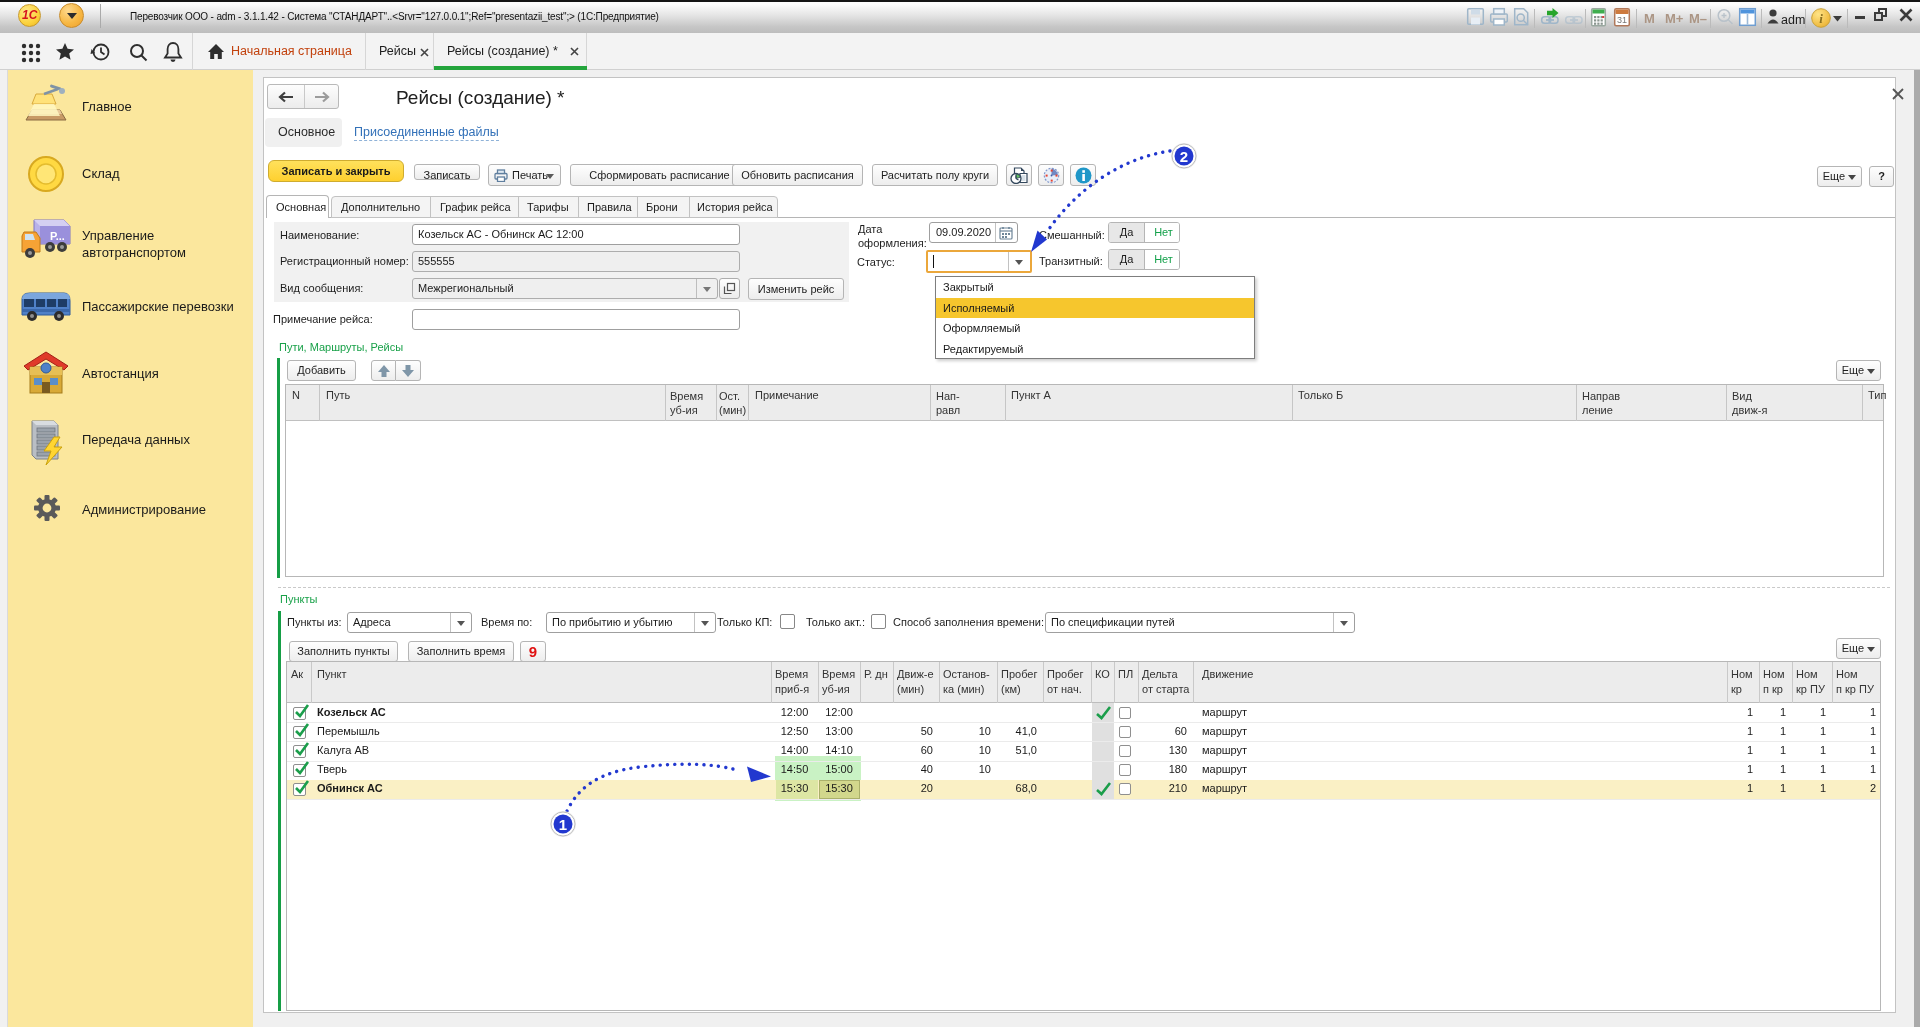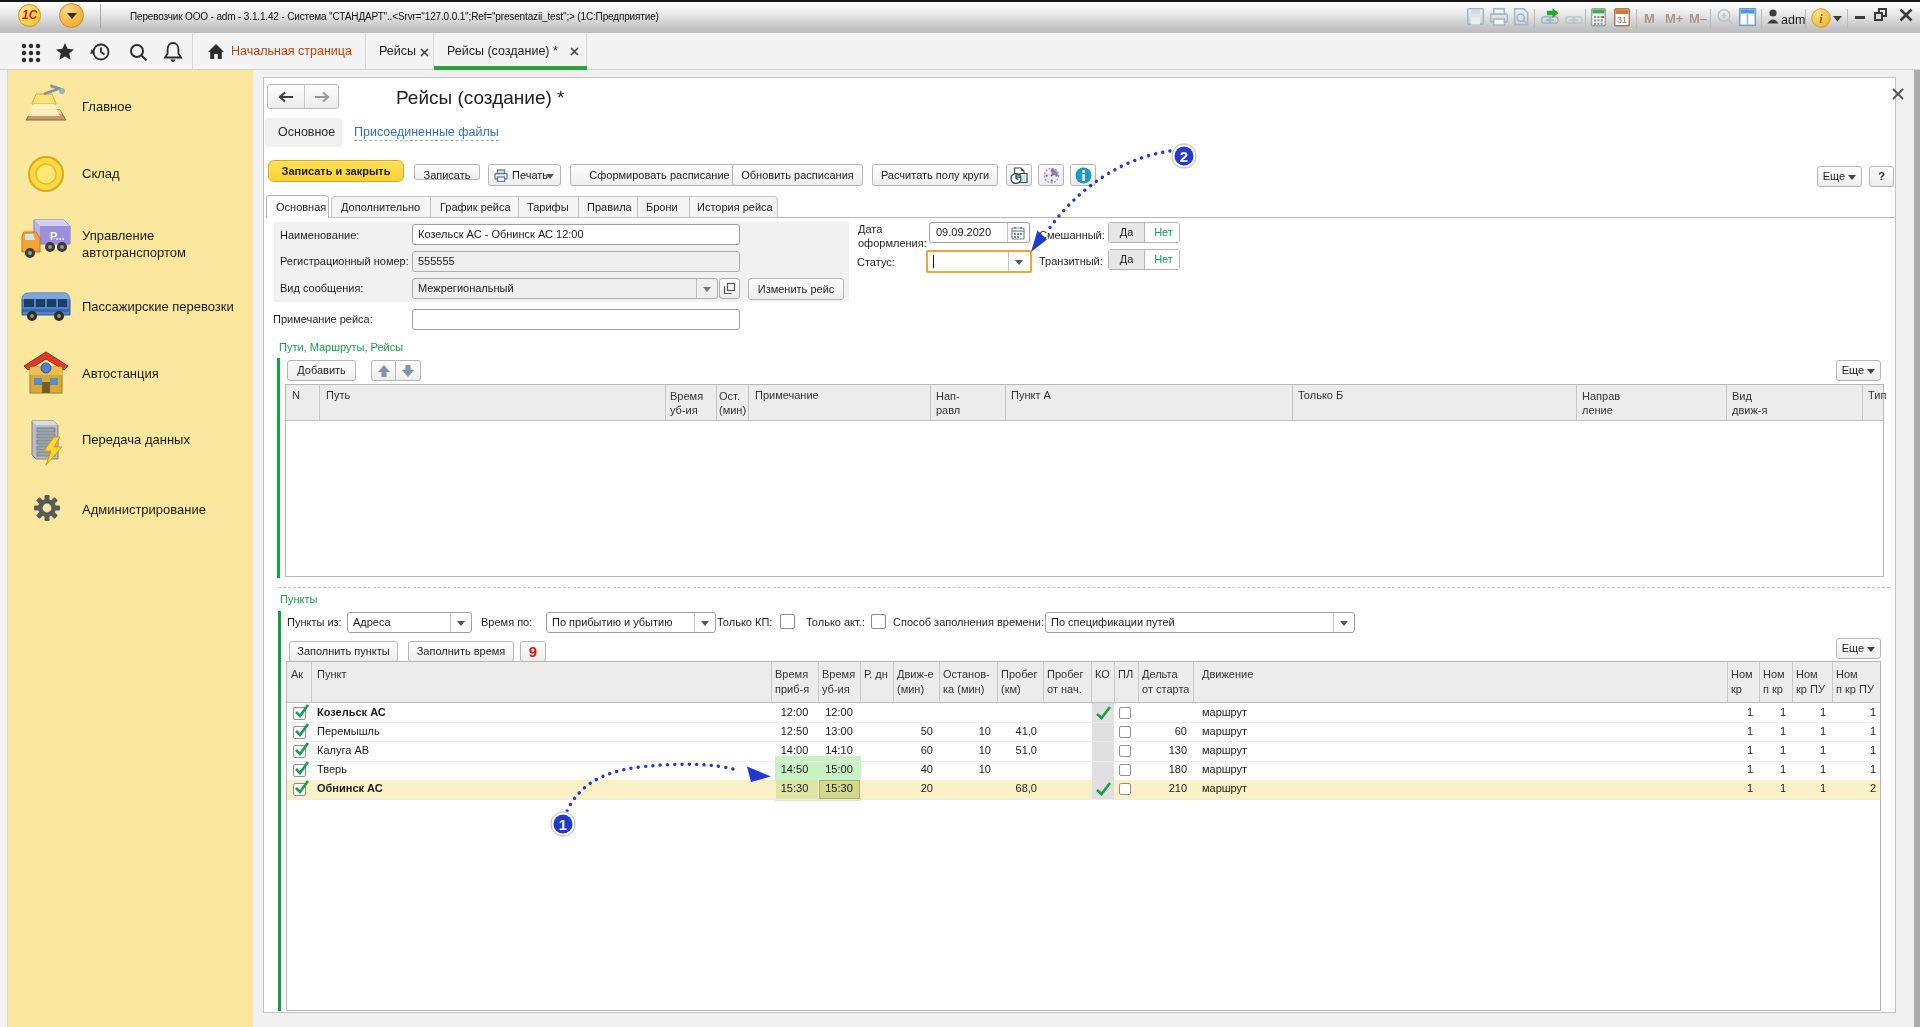--- a/index.html
+++ b/index.html
@@ -377,21 +377,21 @@
           <rect x="4.5" y="1.5" width="7" height="7"></rect>
           <path d="M1.5 4.5 v7 h7"></path>
         </g>
       </svg>
   </div>
   <div class="btn" style="left:748px;top:278px;width:96px;height:22px;line-height:20px;">Изменить рейс</div>
   <div class="lbl" style="left:273px;top:313px;">Примечание рейса:</div>
   <div class="abs" style="left:412px;top:309px;width:328px;height:21px;background:#fff;border:1px solid #9f9f9f;border-radius:3px;"></div>
 
   <div class="lbl" style="left:858px;top:222px;line-height:14px;">Дата<br>оформления:</div>
-  <div class="abs" style="left:929px;top:222px;width:101px;height:21px;background:#fff;border:1px solid #9f9f9f;border-radius:3px;">
+  <div class="abs" style="left:929px;top:222px;width:89px;height:21px;background:#fff;border:1px solid #9f9f9f;border-radius:3px;">
     <div style="position:absolute;left:6px;top:3px;">09.09.2020</div>
     <div class="abs" style="right:21px;top:0;width:1px;height:19px;background:#c2c2c2;"></div>
     <svg class="abs" style="right:4px;top:3px;" width="14" height="14" viewBox="0 0 14 14">
         <g fill="none" stroke="#6f8699" stroke-width="1.2">
           <rect x="1" y="2" width="12" height="11" rx="1"></rect>
           <path d="M1 5 h12"></path>
           <path d="M4 1 v2 M10 1 v2" stroke-width="1.6"></path>
           <g fill="#6f8699" stroke="none">
             <rect x="3" y="7" width="2" height="2"></rect>
             <rect x="6" y="7" width="2" height="2"></rect>
@@ -412,20 +412,26 @@
     <div class="abs" style="left:5px;top:3px;width:1px;height:13px;background:#111;"></div>
     <div class="abs" style="right:21px;top:0;width:1px;height:19px;background:#c2c2c2;"></div>
     <span class="caret" style="position:absolute;right:7px;top:8px;border-top-color:#555;"></span>
   </div>
   <div class="lbl" style="left:1039px;top:255px;">Транзитный:</div>
   <div class="abs" style="left:1108px;top:249px;width:72px;height:21px;border:1px solid #b5b5b5;border-radius:3px;overflow:hidden;">
     <div class="abs" style="left:0;top:0;width:36px;height:19px;background:#e7e7e7;border-right:1px solid #b5b5b5;text-align:center;line-height:19px;">Да</div>
     <div class="abs" style="left:37px;top:0;width:35px;height:19px;background:#fff;text-align:center;line-height:19px;color:#13a14a;">Нет</div>
   </div>
 
+  <div class="abs" style="left:935px;top:276px;width:320px;height:83px;background:#fff;border:1px solid #7e7e7e;box-shadow:2px 2px 3px rgba(0,0,0,0.2);z-index:30;">
+    <div style="position:absolute;left:0;top:0;width:100%;height:20.5px;line-height:20.5px;padding-left:7px;">Закрытый</div>
+    <div style="position:absolute;left:0;top:20.5px;width:100%;height:20.5px;line-height:20.5px;padding-left:7px;background:#f6c62d;">Исполняемый</div>
+    <div style="position:absolute;left:0;top:41px;width:100%;height:20.5px;line-height:20.5px;padding-left:7px;">Оформляемый</div>
+    <div style="position:absolute;left:0;top:61.5px;width:100%;height:20.5px;line-height:20.5px;padding-left:7px;">Редактируемый</div>
+  </div>
 
   <div class="gtitle" style="left:279px;top:341px;">Пути, Маршруты, Рейсы</div>
   <div class="abs" style="left:277px;top:358px;width:3px;height:220px;background:#169e46;"></div>
   <div class="btn" style="left:287px;top:360px;width:69px;height:21px;line-height:19px;">Добавить</div>
   <div class="btn" style="left:371px;top:360px;width:25px;height:21px;border-radius:3px 0 0 3px;">
     <svg style="margin-top:3px;" width="14" height="14" viewBox="0 0 14 14">
         <path d="M7 1 L13 8 H9.5 V13 H4.5 V8 H1 Z" fill="#7f96a8"></path>
       </svg>
   </div>
   <div class="btn" style="left:396px;top:360px;width:25px;height:21px;border-left:none;border-radius:0 3px 3px 0;">

